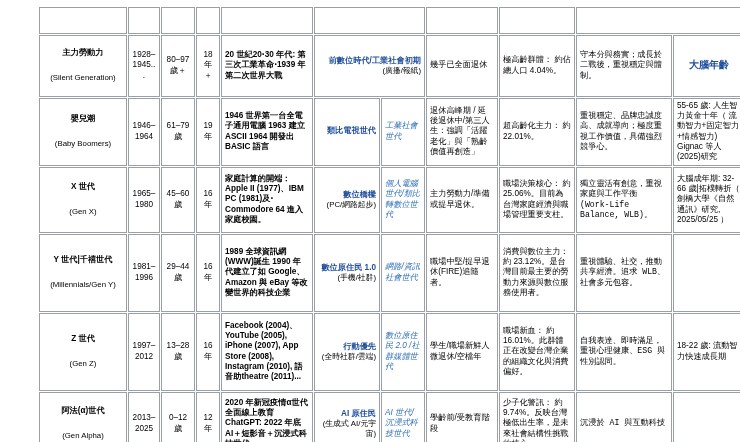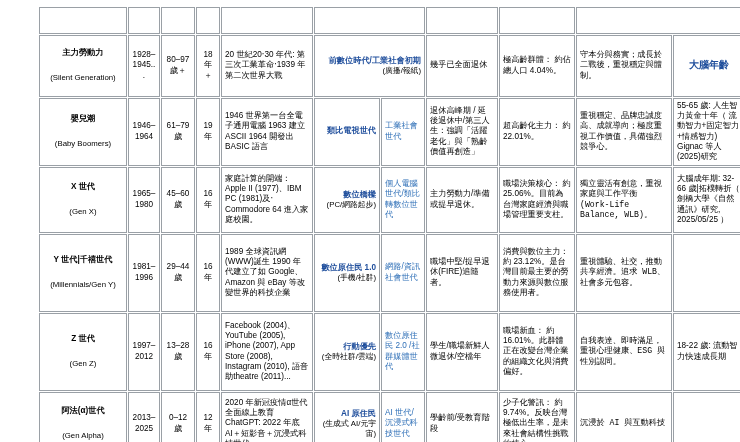--- a/index.html
+++ b/index.html
@@ -72,39 +72,41 @@
     text-align: center;
     font-size: 8.2px;
     line-height: 1.3;
   }
   td.years { text-align: center; margin-left: 12px; }
   td.ict {
     font-size: 8px;
     line-height: 1.3;
     vertical-align: top;
     padding-top: 3px;
+    font-weight: bold;
   }
   td.tech-label {
     text-align: right;
     font-weight: bold;
     color: #1f4e9c;
     font-size: 9.6px;
     line-height: 1.3;
   }
   td.tech-label .sub {
     display: block;
     font-weight: normal;
     font-size: 7.8px;
     color: #000000;
   }
   td.tech-sub {
     color: #2e6fb7;
     font-size: 7.8px;
     line-height: 1.3;
     vertical-align: middle;
+    font-style: italic;
   }
   td.labor {
     font-size: 8.1px;
     line-height: 1.35;
   }
   td.pop {
     font-size: 8.1px;
     line-height: 1.35;
     vertical-align: top;
     padding-top: 3px;

